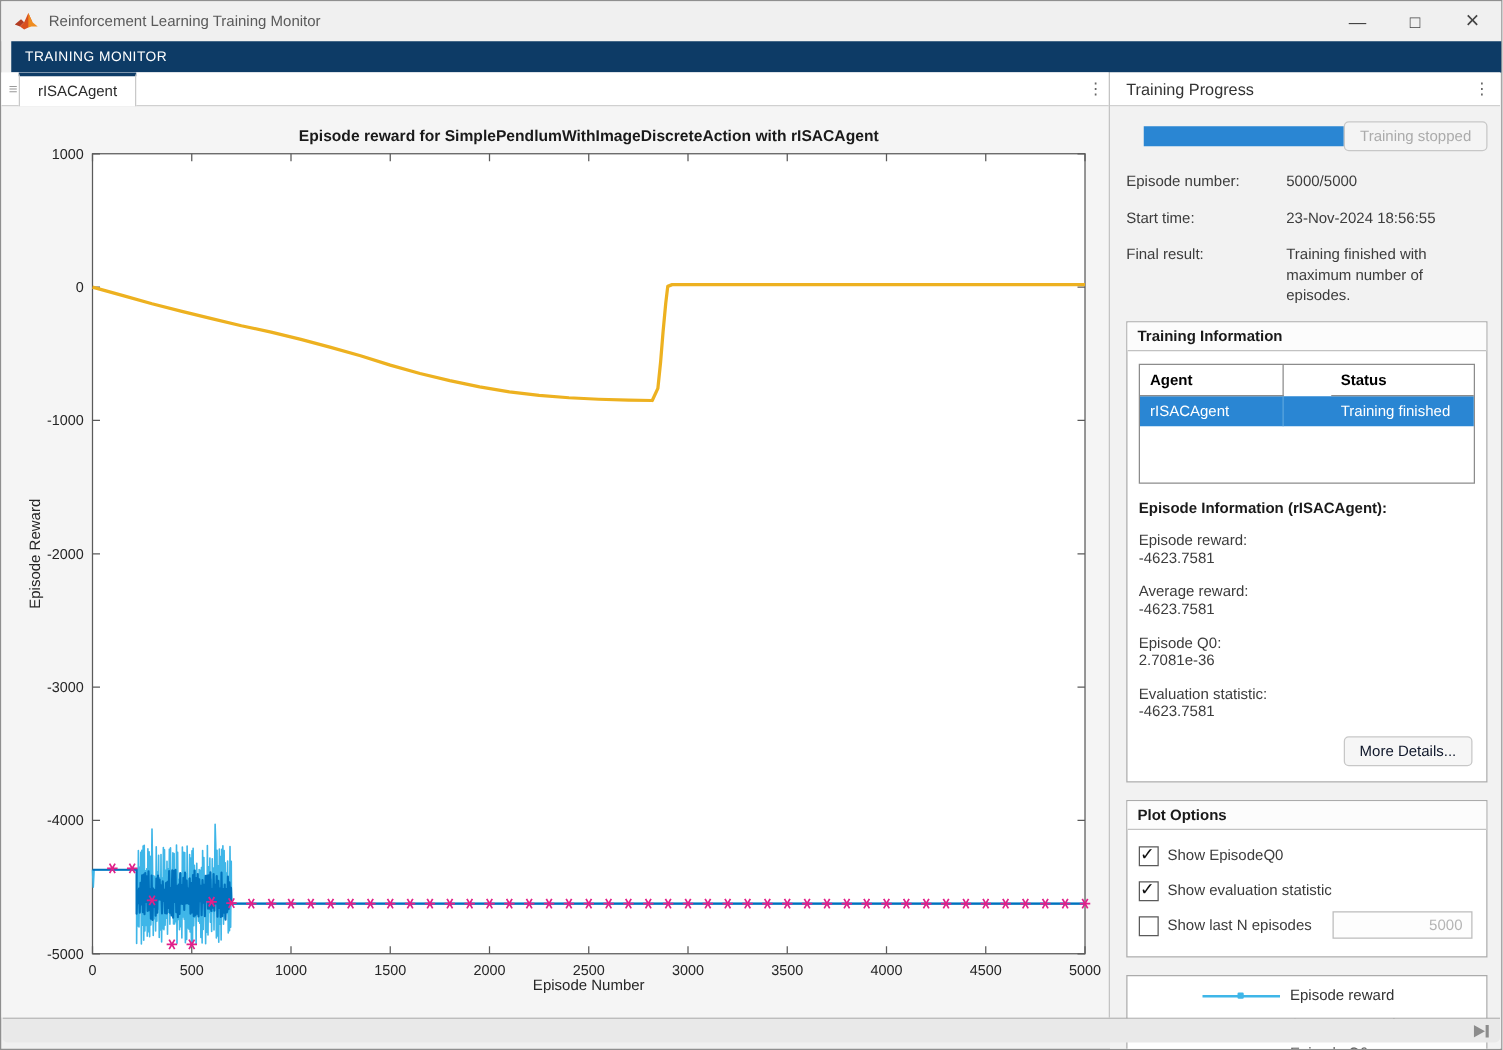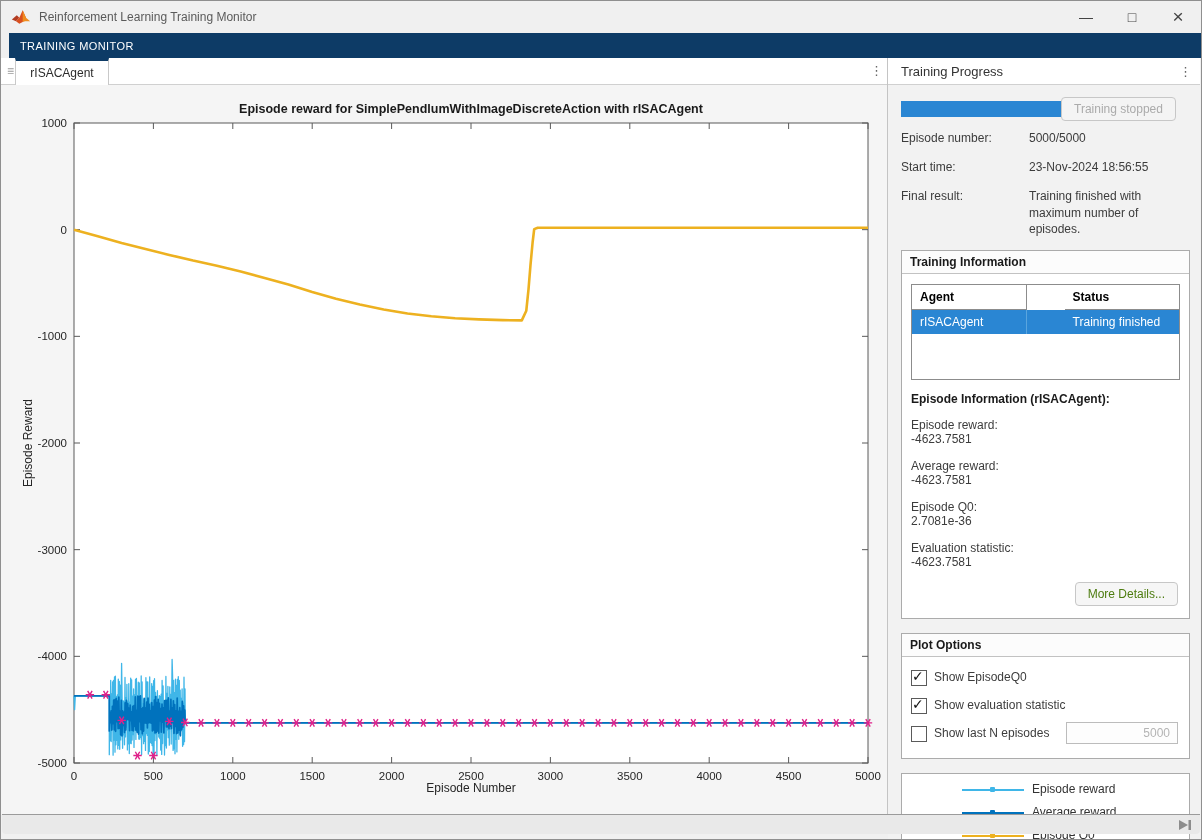--- a/index.html
+++ b/index.html
@@ -21,23 +21,23 @@
   .tab{position:absolute;left:14px;top:0;width:94px;height:27px;background:#fff;border-left:1px solid #c9c9c9;border-right:1px solid #c9c9c9;border-top:3px solid #0d3b66;box-sizing:border-box;display:flex;align-items:center;justify-content:center;font-size:12px;color:#2b2b2b;}
   .tab-ellipsis{position:absolute;right:4px;top:5px;color:#666;font-size:13px;}
   .chart-svg{position:absolute;left:0;top:27px;}
   .vdivider{position:absolute;left:886px;top:57px;width:1px;height:756px;background:#c4c4c4;}
   
   .right-region{position:absolute;left:887px;top:57px;width:312px;height:804px;background:#f2f2f2;overflow:hidden;}
   .rp-header{height:27px;background:#fff;border-bottom:1px solid #d0d0d0;box-sizing:border-box;display:flex;align-items:center;justify-content:space-between;padding:0 8px 0 13px;}
   .rp-header .rp-title{font-size:13px;color:#333;}
   .rp-header .rp-ellipsis{color:#666;font-size:13px;}
   .rp-body{padding:12px 10px 0 13px;box-sizing:border-box;}
-  .progress-row{display:flex;align-items:center;justify-content:flex-start;margin-bottom:9px;}
+  .progress-row{display:flex;align-items:center;justify-content:flex-end;margin-bottom:16px;}
   .progress-track{width:160px;height:16px;background:#2a86d3;}
-  .btn{border:1px solid #c7c7c7;border-radius:4px;background:#f6f6f6;font-size:12px;padding:4px 12px;color:#4d7c0f;font-family:inherit;}
+  .btn{border:1px solid #c7c7c7;border-radius:4px;background:#f6f6f6;font-size:12px;padding:4px 12px;color:#0f172a;font-family:inherit;}
   .btn.disabled{color:#ababab;background:#f4f4f4;}
   .field-row{display:flex;font-size:12px;color:#3c3c3c;margin-bottom:13px;line-height:1.35;}
   .field-row .fl{width:128px;flex:0 0 auto;}
   .field-row .fv{width:154px;}
   
   .panel{border:1px solid #ababab;background:#fff;margin-bottom:14px;}
   .panel-h{font-size:12px;font-weight:bold;color:#1a1a1a;padding:4px 8px;border-bottom:1px solid #c2c2c2;background:#fcfcfc;}
   .panel-b{padding:10px 9px;}
   .ti-table{border:1px solid #8c8c8c;height:94px;margin-bottom:12px;font-size:12px;}
   .ti-row{display:flex;gap:38px;}

